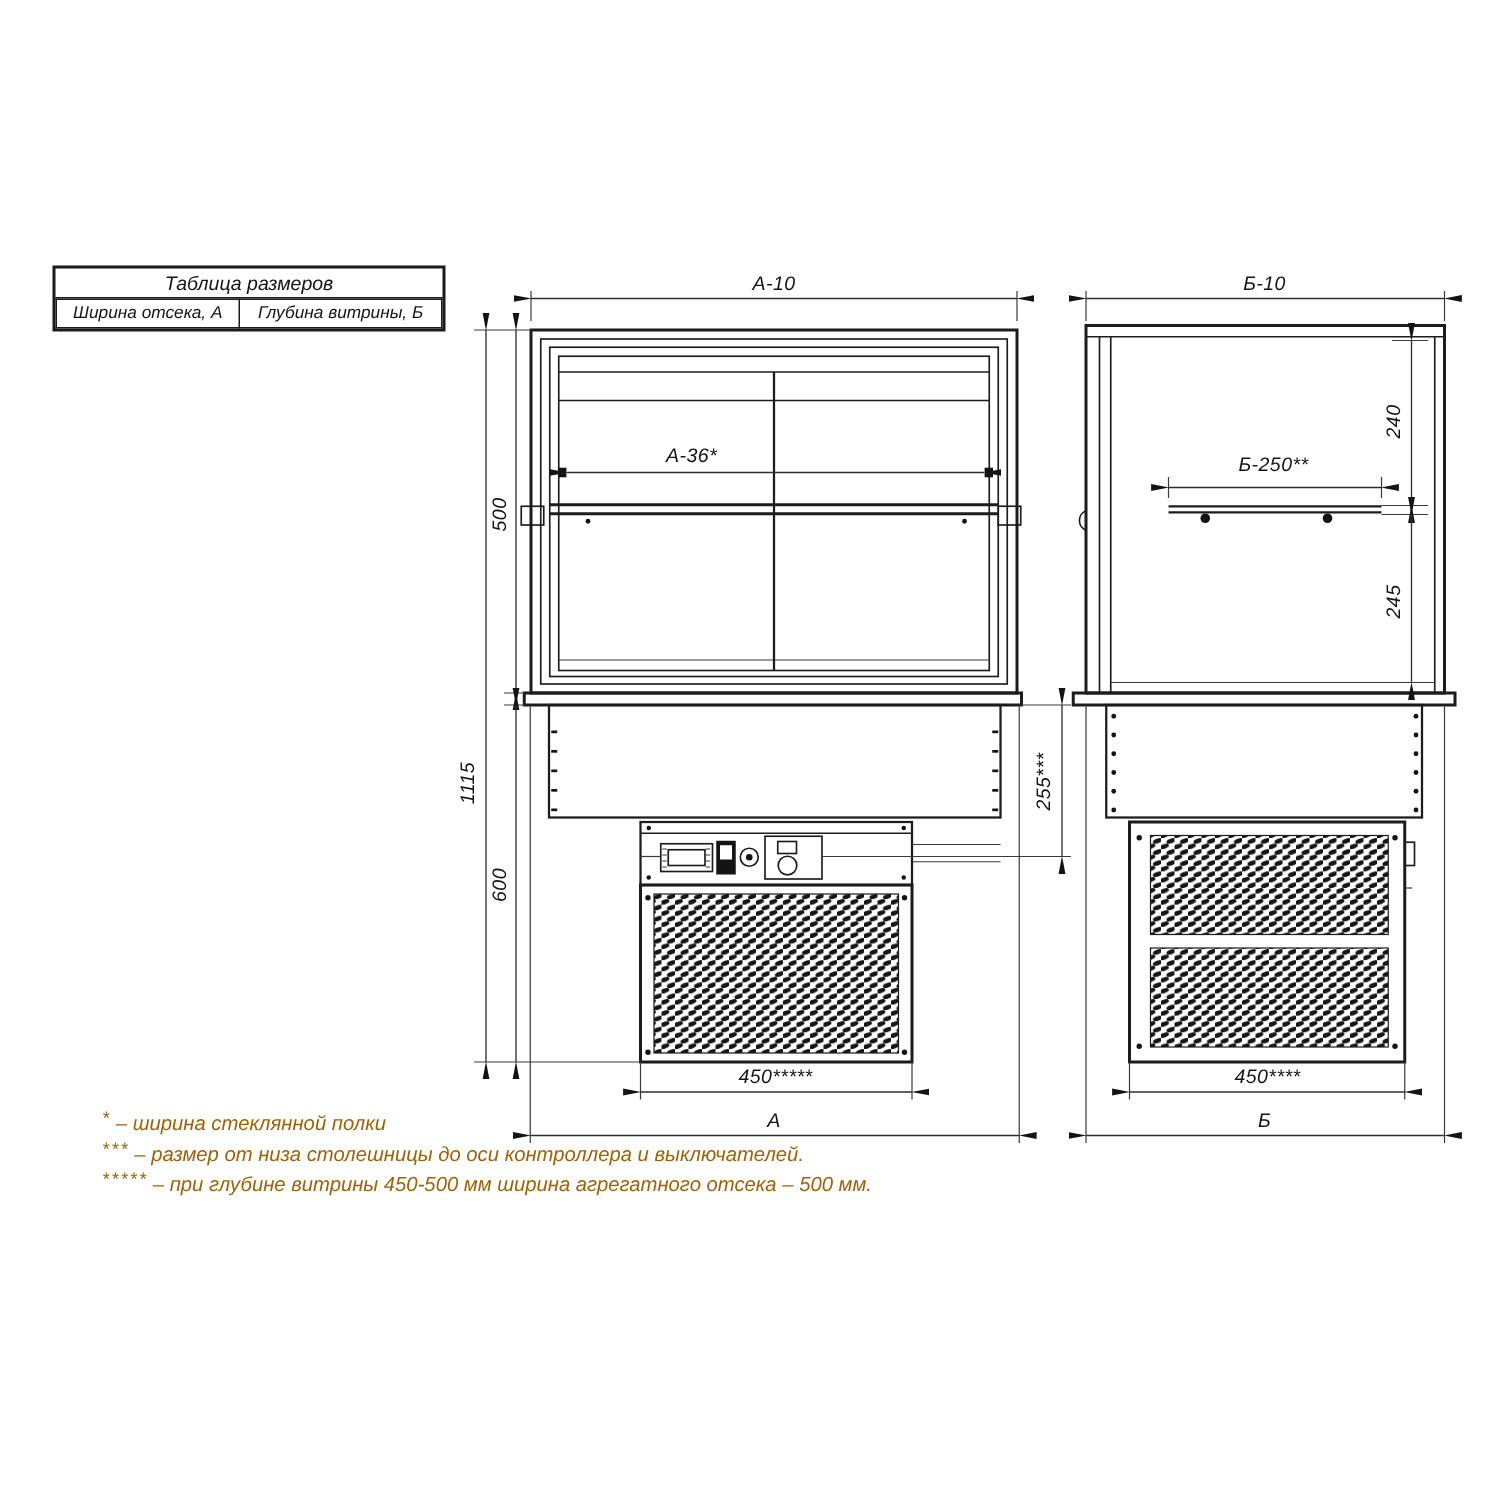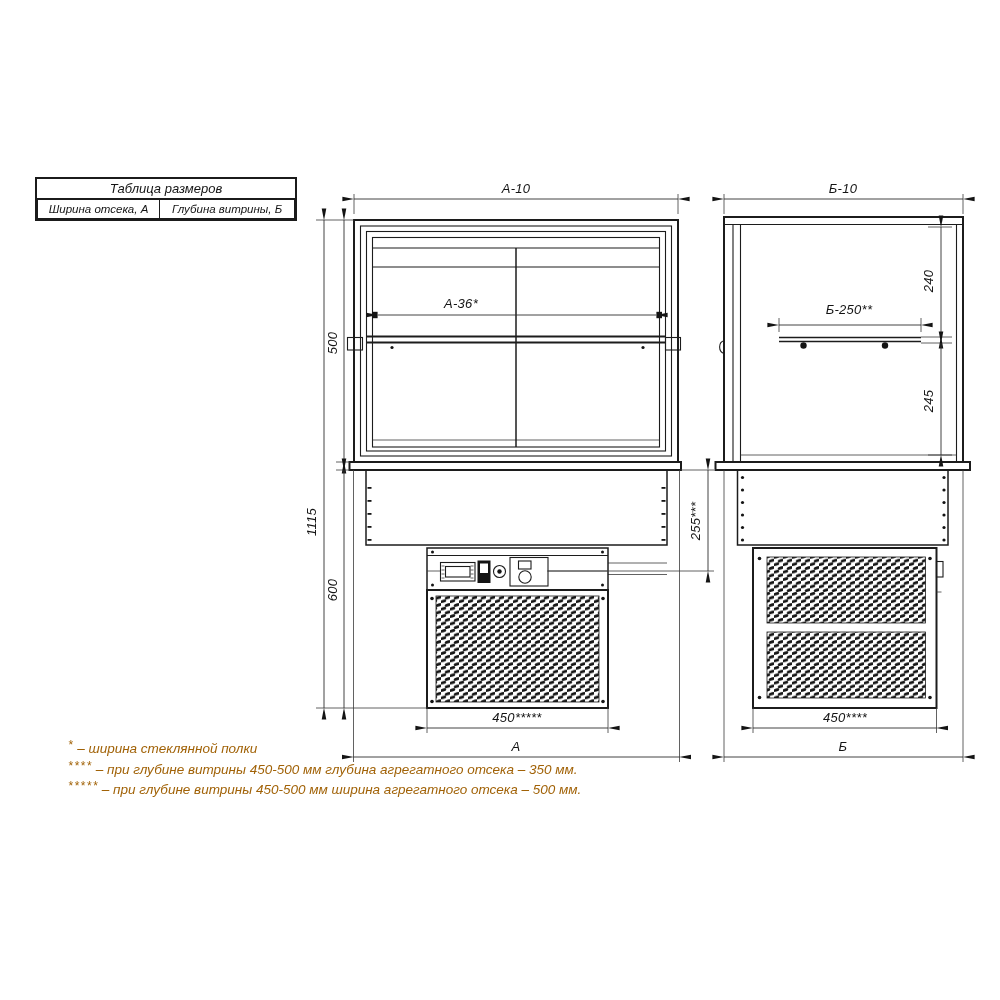--- a/index.html
+++ b/index.html
@@ -234,17 +234,17 @@
         <th>Глубина витрины, Б</th>
       </tr>
     </thead>
     <tbody>
     </tbody>
   </table>
 </div>
 
 <div class="footnotes">
   <div class="fn"><span class="fn-m">*</span><span>– ширина стеклянной полки</span></div>
-  <div class="fn"><span class="fn-m">****</span><span>– при глубине витрины 450-500 мм глубина агрегатного отсека – 350 мм.</span></div>
+  <div class="fn"><span class="fn-m">***</span><span>– размер от низа столешницы до оси контроллера и выключателей.</span></div>
   <div class="fn"><span class="fn-m">*****</span><span>– при глубине витрины 450-500 мм ширина агрегатного отсека – 500 мм.</span></div>
 </div>
 
 </div>
 
 </body></html>

